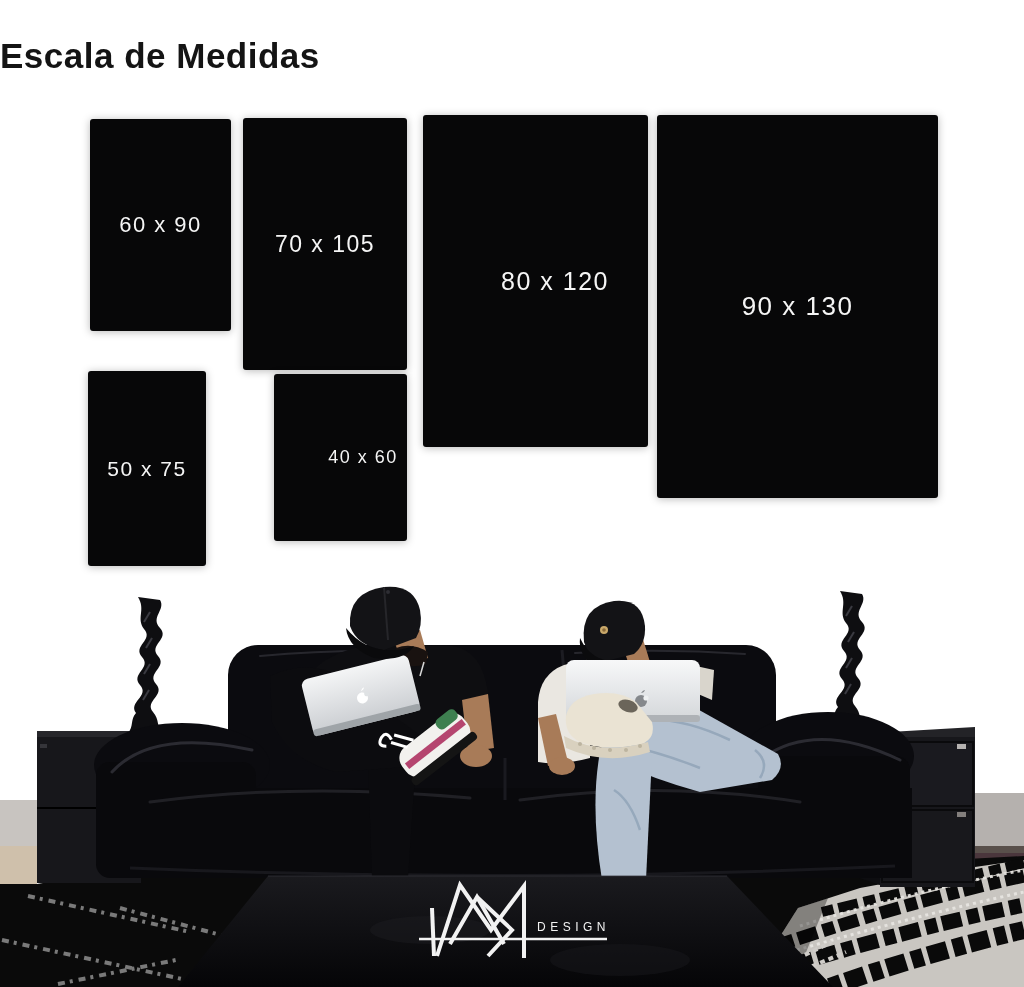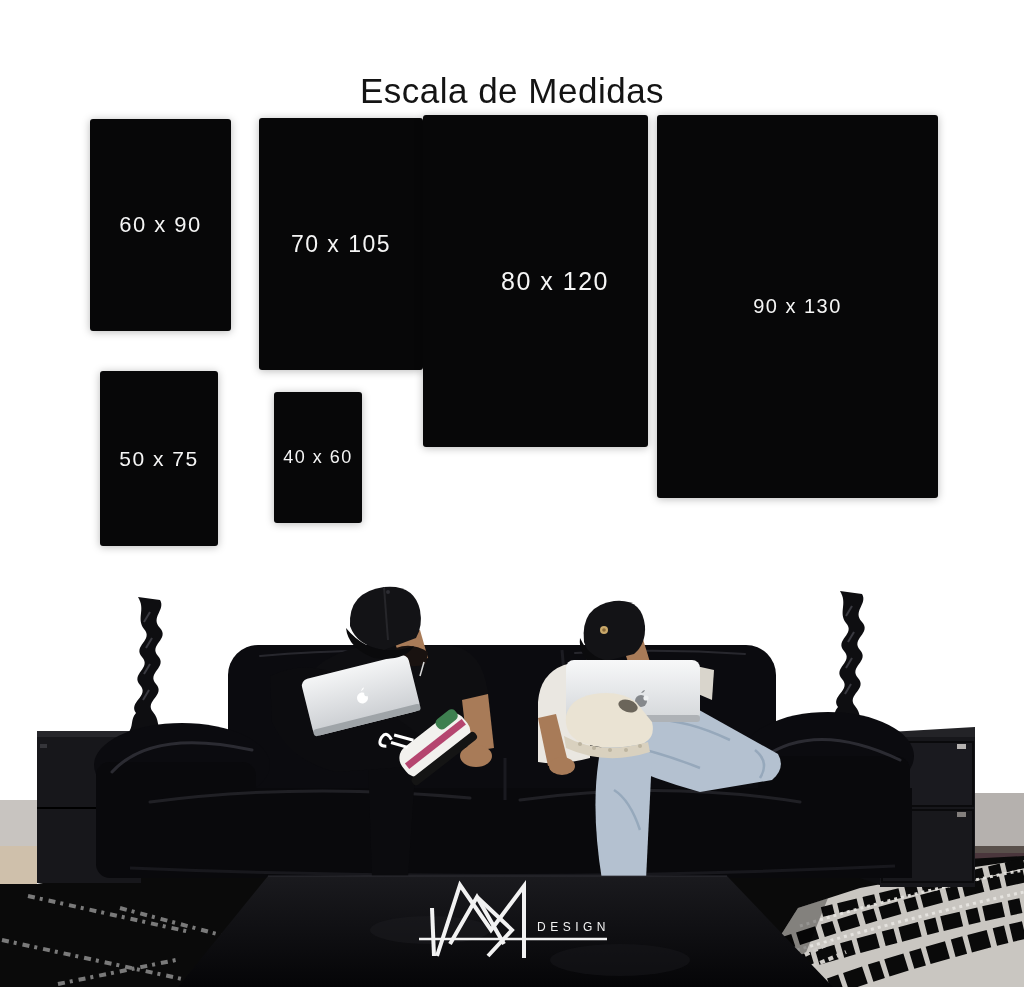--- a/index.html
+++ b/index.html
@@ -2,24 +2,23 @@
 <html style="--background: #ffffff; --panel-black: #070708; --label-text: #f5f5f5; --title-text: #141414; --couch: #0b0b0f; --couch-highlight: #33333b; --seat-dark: #09090c; --cap: #131316; --skin: #a87b58; --tee-white: #eae7e1; --jeans: #b4c1d0; --jeans-shadow: #8fa2b6; --laptop-silver: #eceeef; --laptop-shade: #c3c7cb; --sneaker-pink: #b5456f; --sneaker-green: #3e8050; --sneaker-cream: #eae3d3; --cabinet: #17171b; --sculpture: #0e0e11; --baseboard: #b5b1ae; --floor-left: #cfc0ab; --floor-right: #4a363c; --rug-black: #0a0a0a; --rug-white: #c9c6c1; --table: #0d0d10; --logo-white: #f2f2f2; --cap-badge-gold: #c9a86a;"><head>
 <meta charset="utf-8">
 <style>
   html,body{margin:0;padding:0;background:#ffffff;}
   .stage{
     position:relative;width:1024px;height:987px;overflow:hidden;
     background:var(--background,#fff);
     font-family:"Liberation Sans",sans-serif;
   }
   .title{
-    position:absolute;top:36px;left:0;width:100%;text-align:center;
-    font-size:35px;font-weight:400;letter-spacing:.5px;
+    position:absolute;top:36px;left:0;width:100%;
+    font-size:35px;font-weight:700;letter-spacing:.5px;
     color:var(--title-text,#141414);
-    margin-top:35px;
   }
   #size-grid{position:absolute;left:0;top:0;width:100%;height:560px;}
   .size-box{
     position:absolute;border-radius:3px;
     background:var(--panel-black,#070708);
     display:flex;align-items:center;justify-content:center;
     box-shadow:0 1px 8px rgba(0,0,0,.28);
   }
   .size-label{
     color:var(--label-text,#f5f5f5);
@@ -50,33 +49,33 @@
 <body>
 
 <div class="stage">
 
   <div class="title">Escala de Medidas</div>
 
   <div id="size-grid">
       <div class="size-box" style="left: 90px; top: 119px; width: 141px; height: 212px;">
         <span class="size-label" style="font-size: 22px;">60 x 90</span>
       </div>
-      <div class="size-box" style="left: 259px; top: 118px; width: 164px; height: 252px;">
+      <div class="size-box" style="left: 243px; top: 118px; width: 164px; height: 252px;">
         <span class="size-label" style="font-size: 23px;">70 x 105</span>
       </div>
       <div class="size-box" style="left: 423px; top: 115px; width: 225px; height: 332px;">
         <span class="size-label" style="font-size: 25px; margin-left: 39px;">80 x 120</span>
       </div>
       <div class="size-box" style="left: 657px; top: 115px; width: 281px; height: 383px;">
-        <span class="size-label" style="font-size: 20px;">90 x 130</span>
-      </div>
-      <div class="size-box" style="left: 100px; top: 371px; width: 118px; height: 175px;">
+        <span class="size-label" style="font-size: 26px;">90 x 130</span>
+      </div>
+      <div class="size-box" style="left: 88px; top: 371px; width: 118px; height: 195px;">
         <span class="size-label" style="font-size: 21px;">50 x 75</span>
       </div>
-      <div class="size-box" style="left: 274px; top: 392px; width: 88px; height: 131px;">
+      <div class="size-box" style="left: 274px; top: 374px; width: 88px; height: 167px; padding-left: 45px;">
         <span class="size-label" style="font-size: 18px;">40 x 60</span>
       </div>
     </div>
 
   <div class="scene">
     <svg width="1024" height="427" viewBox="0 560 1024 427">
       <defs>
         <linearGradient id="lapGrad" x1="0" y1="0" x2="0" y2="1">
           <stop offset="0" stop-color="#f4f5f6"></stop>
             <stop offset="1" stop-color="#c9ccd0"></stop>

